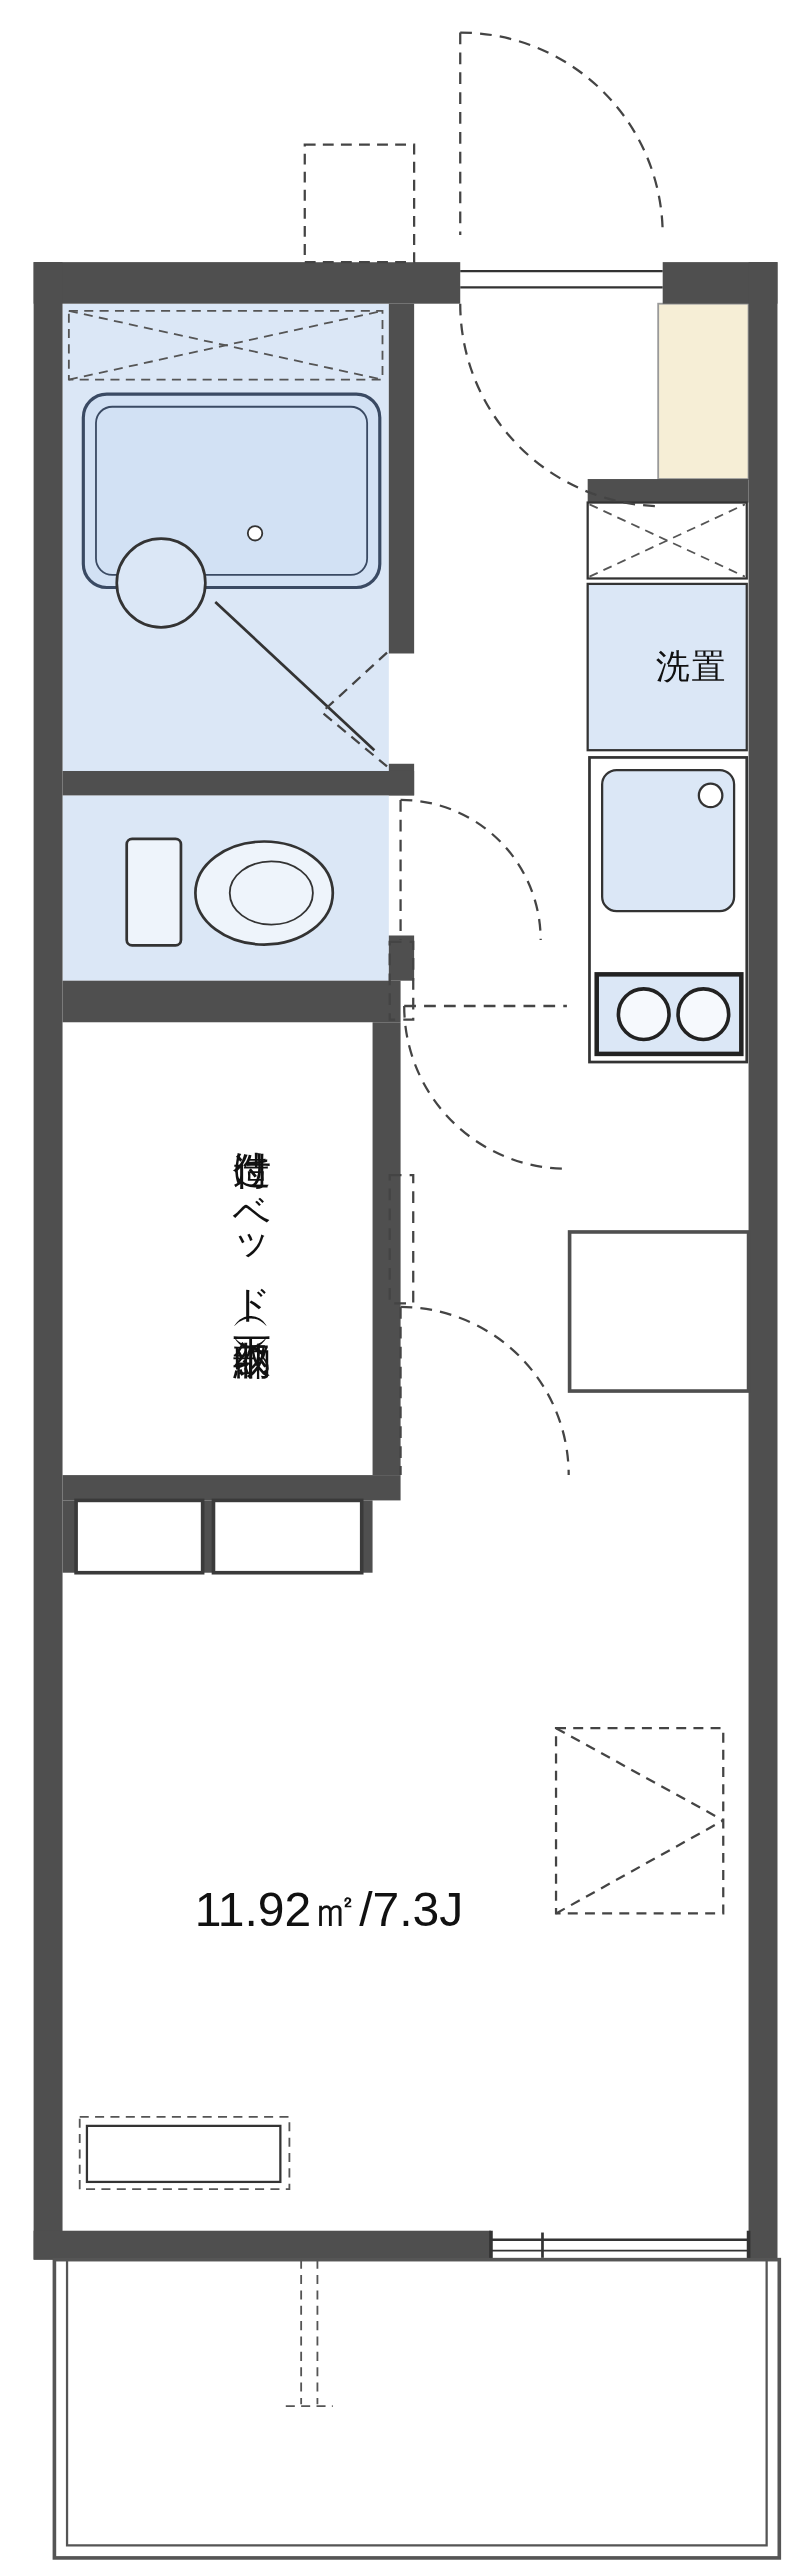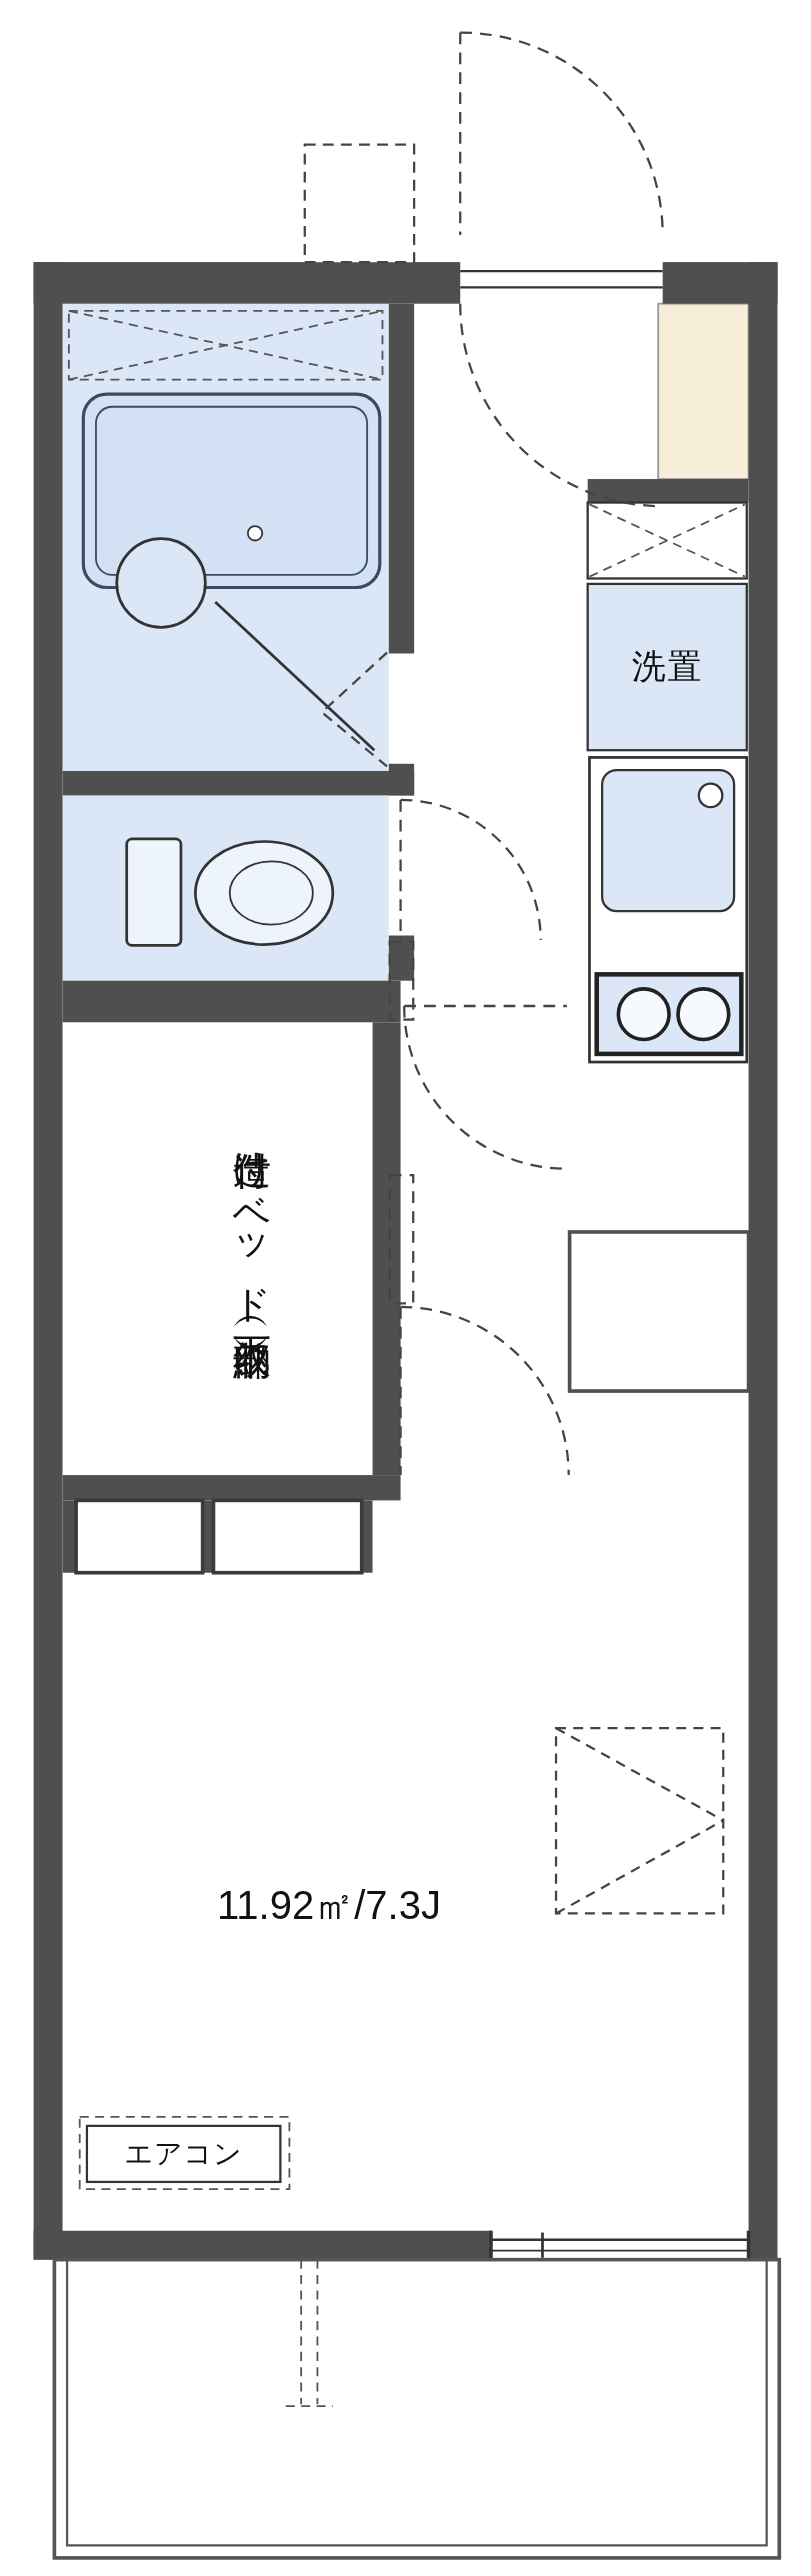--- a/index.html
+++ b/index.html
@@ -1,24 +1,24 @@
 <!DOCTYPE html>
 <html style="font-size:14.5px"><head>
 <meta charset="utf-8">
 <style>
   html,body{margin:0;padding:0;background:#ffffff;}
   body{font-family:"Liberation Sans","DejaVu Sans",sans-serif;}
   .plan{position:relative;width:812px;height:2576px;background:#fff;overflow:hidden;}
   .plan svg{position:absolute;left:0;top:0;}
   .lbl{position:absolute;color:#111;}
-  .lbl-washer{left:588px;top:644px;width:159px;text-align:center;font-size:34px;letter-spacing:1.8px;}
+  .lbl-washer{left:612px;top:644px;width:159px;text-align:center;font-size:34px;letter-spacing:1.8px;}
   .lbl-bed{left:165px;top:1121px;width:114px;height:262px;font-size:38px;line-height:1.45;letter-spacing:1.8px;
            writing-mode:vertical-rl;text-orientation:mixed;}
   .lbl-room{left:76px;top:1794px;width:506px;text-align:center;font-size:58px;font-weight:500;letter-spacing:5.4px;}
-  .lbl-size{left:76px;top:1878px;width:506px;text-align:center;font-size:40px;}
+  .lbl-size{left:76px;top:1878px;width:506px;text-align:center;font-size:48px;}
   .lbl-aircon{left:87px;top:2126px;width:193px;height:56px;display:flex;align-items:center;justify-content:center;
               font-size:28px;letter-spacing:0.9px;}
 </style>
 </head>
 <body>
 
 <div class="plan">
 
 <svg width="812" height="2576" viewBox="0 0 898 2850">
 
@@ -139,16 +139,15 @@
       <line x1="351" y1="2500" x2="351" y2="2660"></line>
       <line x1="316" y1="2662" x2="368" y2="2662"></line>
     </g>
   </g>
 
 </svg>
 
 <div class="lbl lbl-washer">洗置</div>
 <div class="lbl lbl-bed">造付けベッド（下部収納）</div>
 <div class="lbl lbl-size">11.92㎡/7.3J</div>
-<div class="lbl lbl-aircon">エアコン</div>
 
 </div>
 
 
 </body></html>

